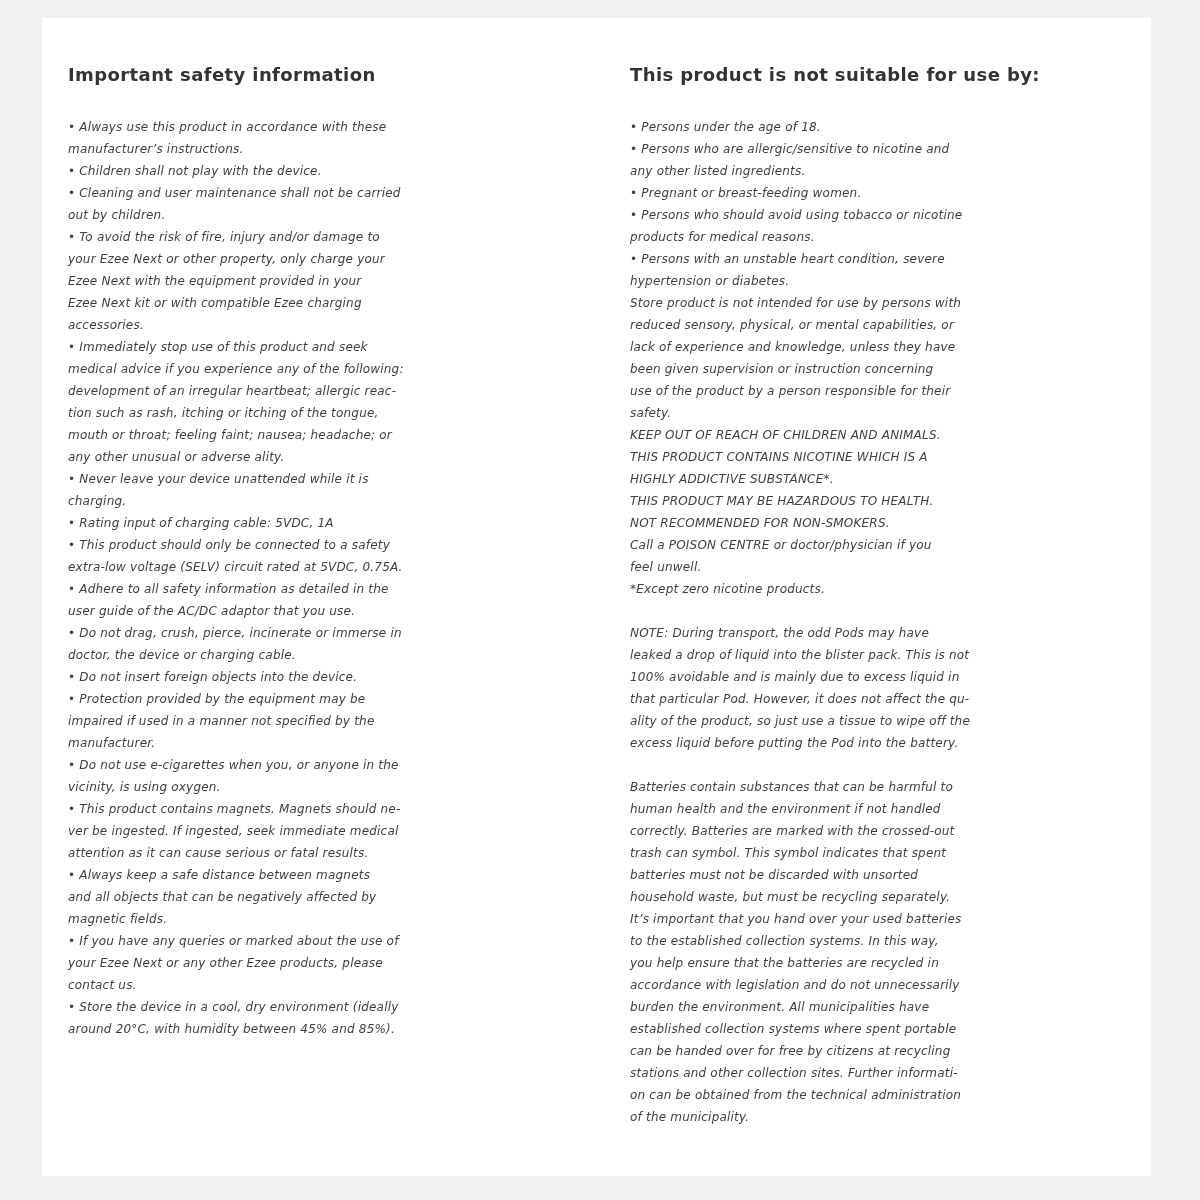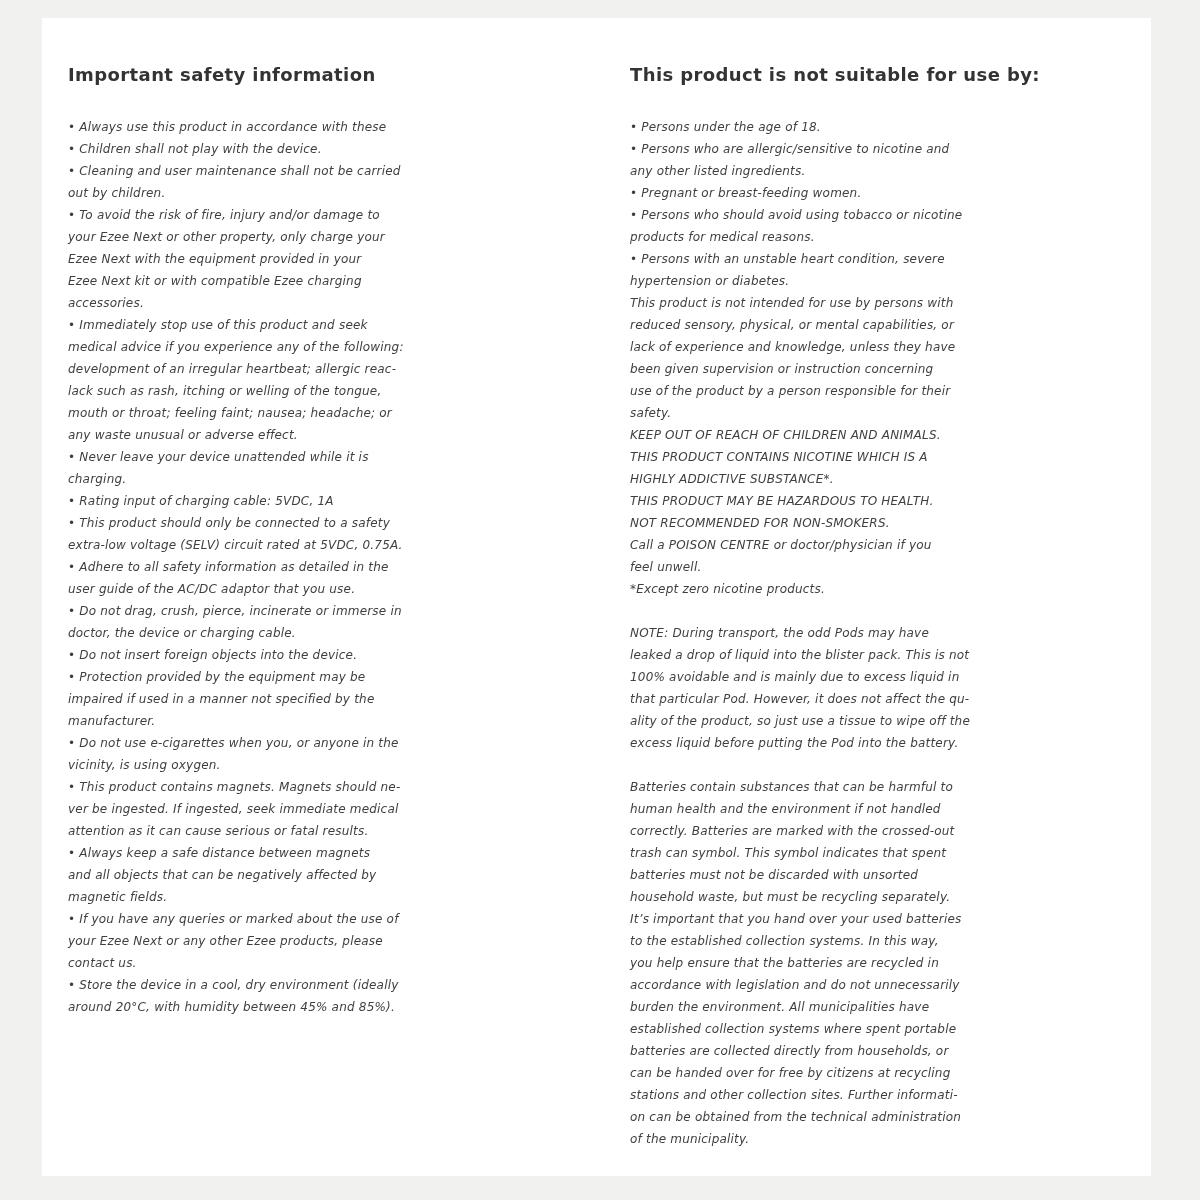--- a/index.html
+++ b/index.html
@@ -66,34 +66,35 @@
 <body>
 
 <div class="page">
   <div class="card">
     <div class="content">
 
       <div class="col col-left">
         <h2 class="heading">Important safety information</h2>
         <div class="lines">
             <div class="line">• Always use this product in accordance with these</div>
+            <div class="line">manufacturer’s instructions.</div>
             <div class="line">• Children shall not play with the device.</div>
             <div class="line">• Cleaning and user maintenance shall not be carried</div>
             <div class="line">out by children.</div>
             <div class="line">• To avoid the risk of fire, injury and/or damage to</div>
             <div class="line">your Ezee Next or other property, only charge your</div>
             <div class="line">Ezee Next with the equipment provided in your</div>
             <div class="line">Ezee Next kit or with compatible Ezee charging</div>
             <div class="line">accessories.</div>
             <div class="line">• Immediately stop use of this product and seek</div>
             <div class="line">medical advice if you experience any of the following:</div>
             <div class="line">development of an irregular heartbeat; allergic reac-</div>
-            <div class="line">lack such as rash, itching or welling of the tongue,</div>
+            <div class="line">tion such as rash, itching or itching of the tongue,</div>
             <div class="line">mouth or throat; feeling faint; nausea; headache; or</div>
-            <div class="line">any waste unusual or adverse effect.</div>
+            <div class="line">any other unusual or adverse ality.</div>
             <div class="line">• Never leave your device unattended while it is</div>
             <div class="line">charging.</div>
             <div class="line">• Rating input of charging cable: 5VDC, 1A</div>
             <div class="line">• This product should only be connected to a safety</div>
             <div class="line">extra-low voltage (SELV) circuit rated at 5VDC, 0.75A.</div>
             <div class="line">• Adhere to all safety information as detailed in the</div>
             <div class="line">user guide of the AC/DC adaptor that you use.</div>
             <div class="line">• Do not drag, crush, pierce, incinerate or immerse in</div>
             <div class="line">doctor, the device or charging cable.</div>
             <div class="line">• Do not insert foreign objects into the device.</div>
@@ -120,21 +121,21 @@
         <h2 class="heading">This product is not suitable for use by:</h2>
         <div class="lines">
             <div class="line">• Persons under the age of 18.</div>
             <div class="line">• Persons who are allergic/sensitive to nicotine and</div>
             <div class="line">any other listed ingredients.</div>
             <div class="line">• Pregnant or breast-feeding women.</div>
             <div class="line">• Persons who should avoid using tobacco or nicotine</div>
             <div class="line">products for medical reasons.</div>
             <div class="line">• Persons with an unstable heart condition, severe</div>
             <div class="line">hypertension or diabetes.</div>
-            <div class="line">This product is not intended for use by persons with</div>
+            <div class="line">Store product is not intended for use by persons with</div>
             <div class="line">reduced sensory, physical, or mental capabilities, or</div>
             <div class="line">lack of experience and knowledge, unless they have</div>
             <div class="line">been given supervision or instruction concerning</div>
             <div class="line">use of the product by a person responsible for their</div>
             <div class="line">safety.</div>
             <div class="line">KEEP OUT OF REACH OF CHILDREN AND ANIMALS.</div>
             <div class="line">THIS PRODUCT CONTAINS NICOTINE WHICH IS A</div>
             <div class="line">HIGHLY ADDICTIVE SUBSTANCE*.</div>
             <div class="line">THIS PRODUCT MAY BE HAZARDOUS TO HEALTH.</div>
             <div class="line">NOT RECOMMENDED FOR NON-SMOKERS.</div>
@@ -154,21 +155,20 @@
             <div class="line">correctly. Batteries are marked with the crossed-out</div>
             <div class="line">trash can symbol. This symbol indicates that spent</div>
             <div class="line">batteries must not be discarded with unsorted</div>
             <div class="line">household waste, but must be recycling separately.</div>
             <div class="line">It’s important that you hand over your used batteries</div>
             <div class="line">to the established collection systems. In this way,</div>
             <div class="line">you help ensure that the batteries are recycled in</div>
             <div class="line">accordance with legislation and do not unnecessarily</div>
             <div class="line">burden the environment. All municipalities have</div>
             <div class="line">established collection systems where spent portable</div>
-            <div class="line">batteries are collected directly from households, or</div>
             <div class="line">can be handed over for free by citizens at recycling</div>
             <div class="line">stations and other collection sites. Further informati-</div>
             <div class="line">on can be obtained from the technical administration</div>
             <div class="line">of the municipality.</div>
           </div>
       </div>
 
     </div>
   </div>
 </div>

